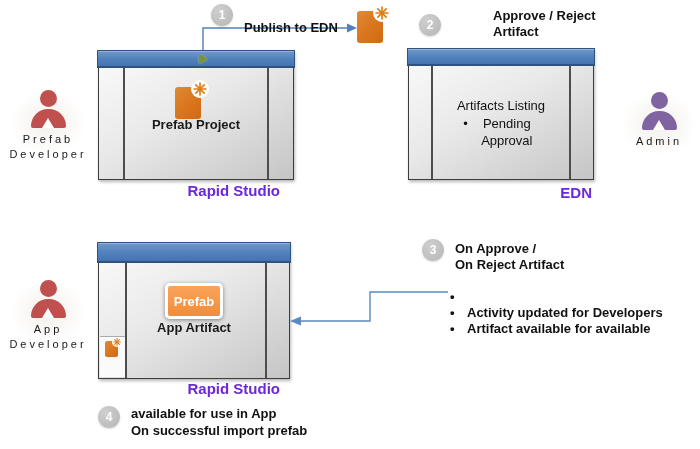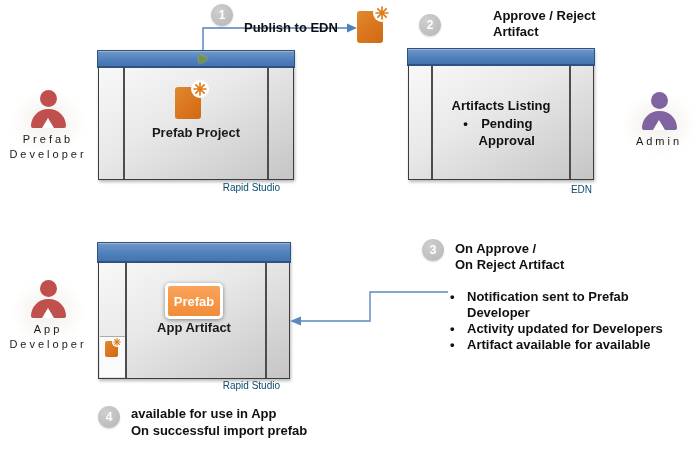--- a/index.html
+++ b/index.html
@@ -32,21 +32,21 @@
     display:flex;align-items:center;justify-content:center;
   }
   .play{
     width:0;height:0;margin-left:14px;
     border-top:5px solid transparent;border-bottom:5px solid transparent;
     border-left:9px solid #77933c;
     filter:drop-shadow(0 0 1px #a8bf6a);
   }
   .vline{position:absolute;top:17px;bottom:0;width:2px;background:#4d4d4d;}
   .content-label{position:absolute;width:100%;text-align:center;font-size:13px;font-weight:600;color:#1a1a1a;}
-  .caption{position:absolute;font-size:10px;font-weight:normal;color:#0c4a6e;z-index:3;}
+  .caption{position:absolute;font-size:15px;font-weight:bold;color:#6d28d9;z-index:3;}
   
   .doc{position:absolute;z-index:5;}
   .doc-body{background:linear-gradient(135deg,#e08a31,#d9731c 60%,#cf6a15);border-radius:3px;}
   .doc-lg .doc-body{width:26px;height:32px;}
   .doc-sm .doc-body{width:13px;height:16px;border-radius:2px;}
   .doc-bite{position:absolute;background:#fff;border-radius:50%;display:flex;align-items:center;justify-content:center;}
   .doc-lg .doc-bite{width:18px;height:18px;right:-8px;top:-7px;}
   .doc-sm .doc-bite{width:10px;height:10px;right:-4px;top:-4px;}
   .doc-bite svg{display:block;}
   
@@ -61,21 +61,21 @@
   .purple .person-head,.purple .person-body{background:#8064a2;}
   .person-label{position:relative;margin-top:4px;font-size:11px;letter-spacing:3px;color:#1a1a1a;line-height:15px;white-space:nowrap;}
   
   .prefab-btn{
     position:absolute;border:3px solid #fff;border-radius:5px;
     background:linear-gradient(#f9a45c,#f79646 55%,#ef8d3a);
     color:#fff;font-size:13px;font-weight:600;display:flex;align-items:center;justify-content:center;
     box-shadow:0 1px 4px rgba(0,0,0,.45);
   }
   
-  .edn-content{position:absolute;left:0;right:0;text-align:center;font-size:13px;font-weight:700;line-height:17px;}
+  .edn-content{position:absolute;left:0;right:0;text-align:center;font-size:13px;font-weight:400;line-height:17px;}
   .edn-bullet{display:flex;justify-content:center;margin-top:1px;}
   .edn-bullet .dot{margin-right:7px;}
   .edn-bullet .bullet-text{width:64px;text-align:center;}
   
   .notes{position:absolute;font-size:13px;font-weight:600;line-height:16px;z-index:5;}
   .note-row{display:flex;}
   .note-row .dot{width:17px;flex:0 0 17px;}
   .note-row .note-text{max-width:206px;}
   
   .side-panel{position:absolute;background:#fafafa;border-top:1px solid #aaa;}
@@ -143,21 +143,21 @@
           <g stroke="#de7e1b" stroke-width="2.4" stroke-linecap="round">
             <line x1="10" y1="1.5" x2="10" y2="18.5"></line>
               <line x1="1.5" y1="10" x2="18.5" y2="10"></line>
             <line x1="4" y1="4" x2="16" y2="16"></line>
               <line x1="16" y1="4" x2="4" y2="16"></line>
           </g>
             <circle cx="10" cy="10" r="3" fill="#de7e1b"></circle>
         </svg>
       </div>
     </div>
-    <div class="content-label" style="top:74px;text-align:center;">Prefab Project</div>
+    <div class="content-label" style="top:66px;text-align:center;">Prefab Project</div>
   </div>
   <div class="caption" style="left:98px;top:182px;width:182px;text-align:right;">Rapid Studio</div>
 
   <div class="window" style="left:408px;top:48px;width:184px;height:130px;">
     <div class="titlebar"></div>
     <div class="vline" style="left:22px;"></div>
     <div class="vline" style="right:22px;"></div>
     <div class="edn-content" style="top:48px;">
       <div>Artifacts Listing</div>
       <div class="edn-bullet">
@@ -213,21 +213,20 @@
     <span>3</span>
   </div>
   <div class="step-label" style="left:455px;top:241px;">
     <div>On Approve /</div>
     <div>On Reject Artifact</div>
   </div>
 
   <div class="notes" style="left:450px;top:289px;width:236px;">
     <div class="note-row">
       <span class="dot">•</span>
-      <span class="note-text">Notification sent to Prefab Developer</span>
     </div>
     <div class="note-row">
       <span class="dot">•</span>
       <span class="note-text">Activity updated for Developers</span>
     </div>
     <div class="note-row">
       <span class="dot">•</span>
       <span class="note-text">Artifact available for available</span>
     </div>
   </div>

